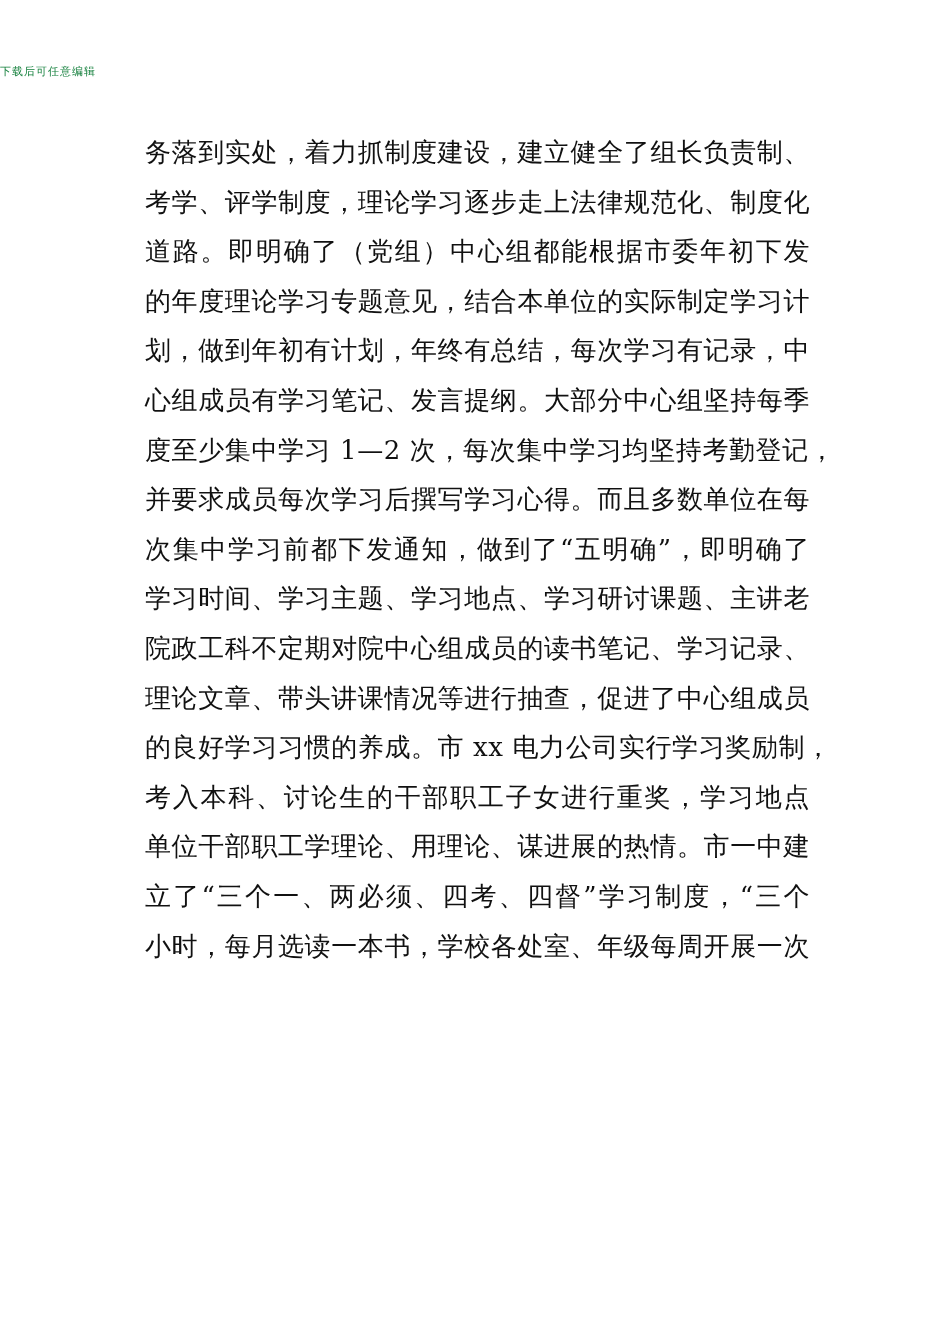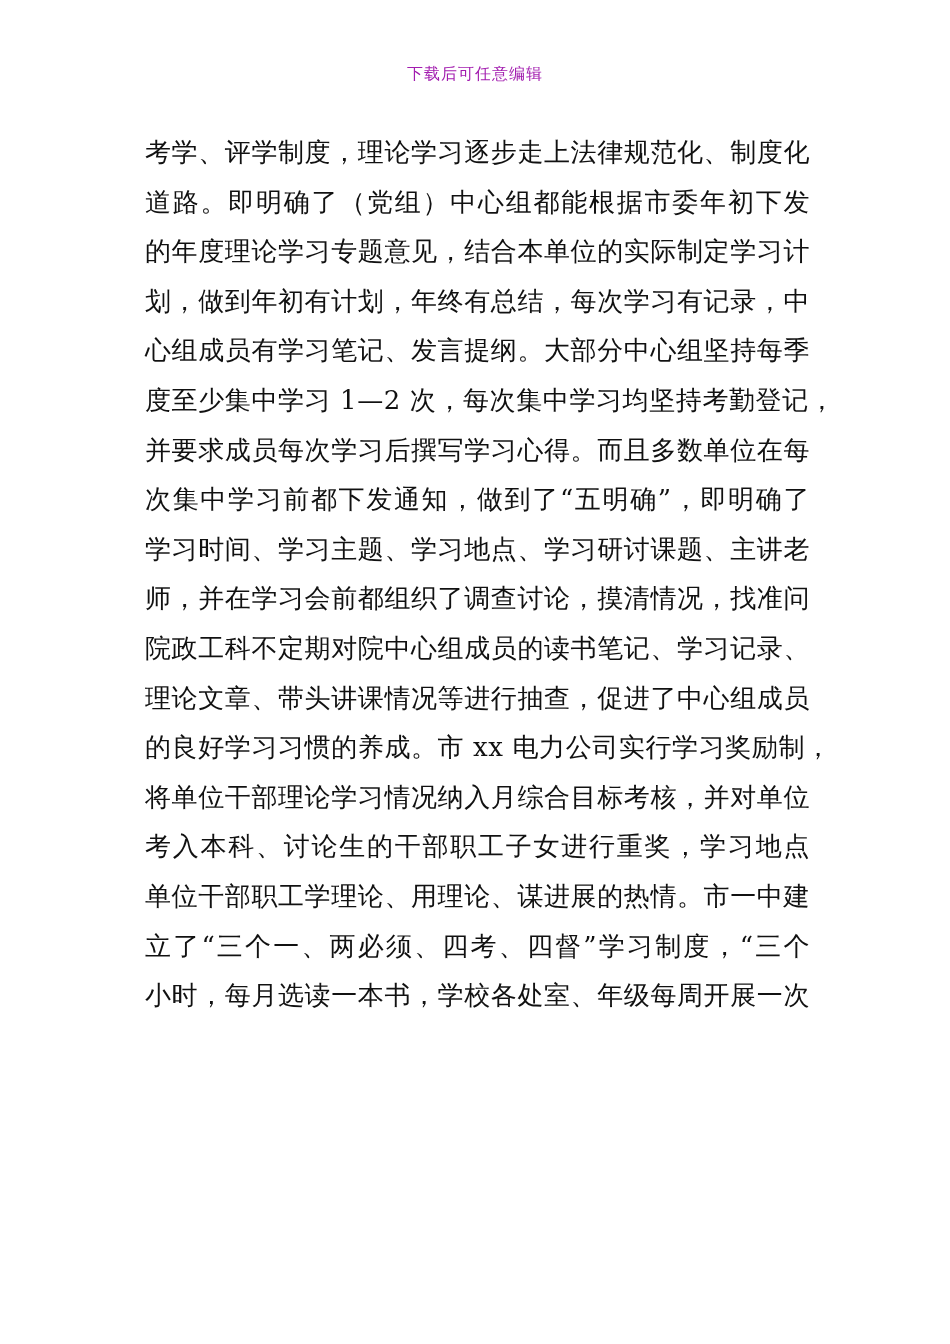--- a/index.html
+++ b/index.html
@@ -13,23 +13,23 @@
     position: relative;
     overflow: hidden;
     font-family: "DejaVu Serif", "Liberation Serif", serif;
     color: #111111;
   }
   .page-header {
     position: absolute;
     top: 64px;
     left: 0;
     width: 950px;
-    text-align: center;
-    font-size: 16px;
-    color: #a21caf;
+    text-align: left;
+    font-size: 11px;
+    color: #15803d;
     letter-spacing: 1px;
   }
   .body-text {
     position: absolute;
     top: 128px;
     left: 145px;
     width: 665px;
   }
   .line {
     height: 49.6px;
@@ -40,31 +40,30 @@
     text-align: justify;
     text-align-last: justify;
   }
 </style>
 </head>
 <body>
 
 <div class="page-header">下载后可任意编辑</div>
 
 <div class="body-text">
+  <div class="line">务落到实处，着力抓制度建设，建立健全了组长负责制、</div>
   <div class="line">考学、评学制度，理论学习逐步走上法律规范化、制度化</div>
   <div class="line">道路。即明确了（党组）中心组都能根据市委年初下发</div>
   <div class="line">的年度理论学习专题意见，结合本单位的实际制定学习计</div>
   <div class="line">划，做到年初有计划，年终有总结，每次学习有记录，中</div>
   <div class="line">心组成员有学习笔记、发言提纲。大部分中心组坚持每季</div>
   <div class="line">度至少集中学习 1—2 次，每次集中学习均坚持考勤登记，</div>
   <div class="line">并要求成员每次学习后撰写学习心得。而且多数单位在每</div>
   <div class="line">次集中学习前都下发通知，做到了“五明确”，即明确了</div>
   <div class="line">学习时间、学习主题、学习地点、学习研讨课题、主讲老</div>
-  <div class="line">师，并在学习会前都组织了调查讨论，摸清情况，找准问</div>
   <div class="line">院政工科不定期对院中心组成员的读书笔记、学习记录、</div>
   <div class="line">理论文章、带头讲课情况等进行抽查，促进了中心组成员</div>
   <div class="line">的良好学习习惯的养成。市 xx 电力公司实行学习奖励制，</div>
-  <div class="line">将单位干部理论学习情况纳入月综合目标考核，并对单位</div>
   <div class="line">考入本科、讨论生的干部职工子女进行重奖，学习地点</div>
   <div class="line">单位干部职工学理论、用理论、谋进展的热情。市一中建</div>
   <div class="line">立了“三个一、两必须、四考、四督”学习制度，“三个</div>
   <div class="line">小时，每月选读一本书，学校各处室、年级每周开展一次</div>
 </div>
 
 </body></html>

